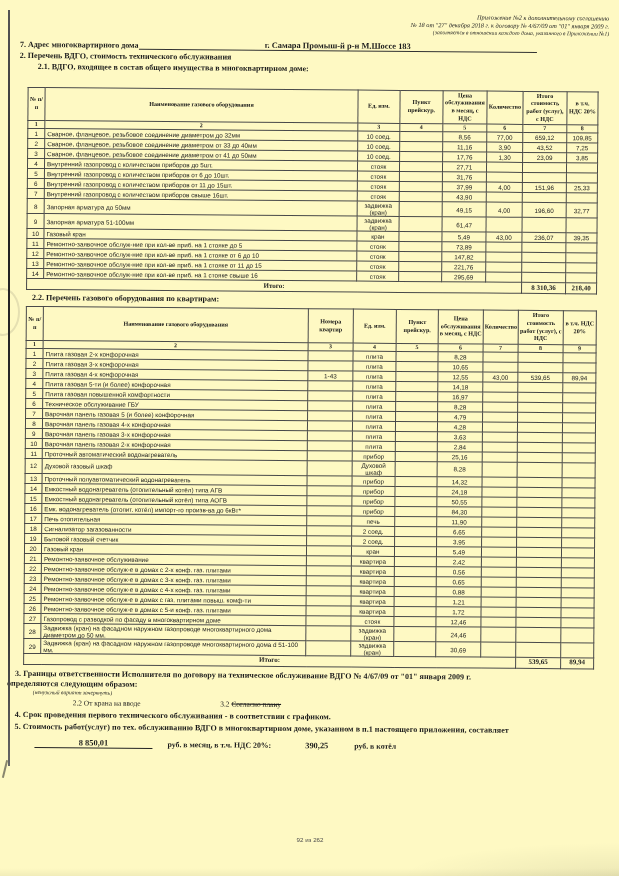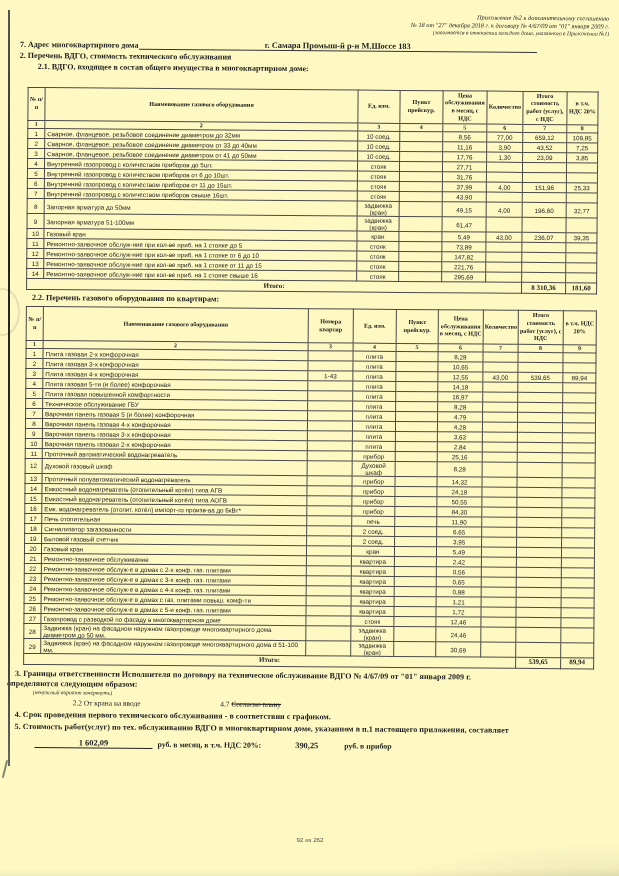--- a/index.html
+++ b/index.html
@@ -34,21 +34,21 @@
   #table1{margin-top:16px;}
 
   .footer{margin:4px 0 0 8px;}
   .f-bold{margin-left:12px;font-weight:bold;font-size:8px;line-height:1.25;letter-spacing:.05px;}
   .f-note{margin-left:30px;font-style:italic;font-size:5.6px;line-height:1.2;}
   .f-items{margin:2px 0 0 70px;font-size:7.4px;}
   .f-items .item2{margin-left:78px;}
   .struck{text-decoration:line-through;text-align:center;}
   .amount-line{display:flex;align-items:flex-end;margin:6px 0 0 32px;font-weight:bold;font-size:7.8px;}
   .amount-underlined{border-bottom:1px solid #222;text-align:center;width:118px;font-size:8.4px;}
-  .amount-gap1{margin-left:5px;}
+  .amount-gap1{margin-left:15px;}
   .amount-val{margin-left:34px;font-size:8.4px;}
   .amount-gap2{margin-left:26px;}
 
   .page-num{position:absolute;left:240px;top:836px;width:140px;text-align:center;font-size:6.2px;color:#4c4c4c;font-family:"Liberation Sans",sans-serif;}
 </style>
 </head>
 <body>
 
 <div class="sheet">
   <div class="scan-edge"></div>
@@ -245,21 +245,21 @@
             <td data-col="price">295,69</td>
             <td data-col="qty"></td>
             <td data-col="total"></td>
             <td data-col="vat"></td>
           </tr>
         </tbody>
       <tfoot>
         <tr class="total-row">
           <td colspan="6">Итого:</td>
           <td>8 310,36</td>
-          <td>181,60</td>
+          <td>218,40</td>
         </tr>
       </tfoot>
     </table>
 
     <div class="sec-line indent2" style="margin-top:3px">2.2. Перечень газового оборудования  по квартирам:</div>
 
     <table class="doc" id="table2">
       <colgroup>
         <col style="width:17px">
           <col style="width:265px">
@@ -625,29 +625,29 @@
       </tfoot>
     </table>
 
     <div class="footer">
       <div class="f-bold">3. Границы ответственности Исполнителя по договору на техническое обслуживание ВДГО № 4/67/09 от "01" января 2009 г.</div>
       <div class="f-bold" style="margin-left:4px">определяются следующим образом:</div>
       <div class="f-note">(ненужный вариант зачеркнуть)</div>
       <div class="f-items">
         <span>2.2  От крана на вводе</span>
         <span class="item2">
-          <span>4.7</span>
+          <span>3.2</span>
           <span class="struck">Согласно плану</span>
         </span>
       </div>
       <div class="f-bold" style="margin-top:3px">4. Срок проведения первого технического обслуживания - в соответствии с графиком.</div>
       <div class="f-bold" style="margin-top:2px">5. Стоимость работ(услуг) по тех. обслуживанию ВДГО в многоквартирном доме, указанном в п.1 настоящего приложения, составляет</div>
       <div class="amount-line">
-        <span class="amount-underlined">1 602,09</span>
+        <span class="amount-underlined">8 850,01</span>
         <span class="amount-gap1">руб. в месяц, в т.ч. НДС 20%:</span>
         <span class="amount-val">390,25</span>
-        <span class="amount-gap2">руб. в прибор</span>
+        <span class="amount-gap2">руб. в котёл</span>
       </div>
     </div>
   </div>
 
   <div class="page-num">92 из 262</div>
 </div>
 
 </body></html>

